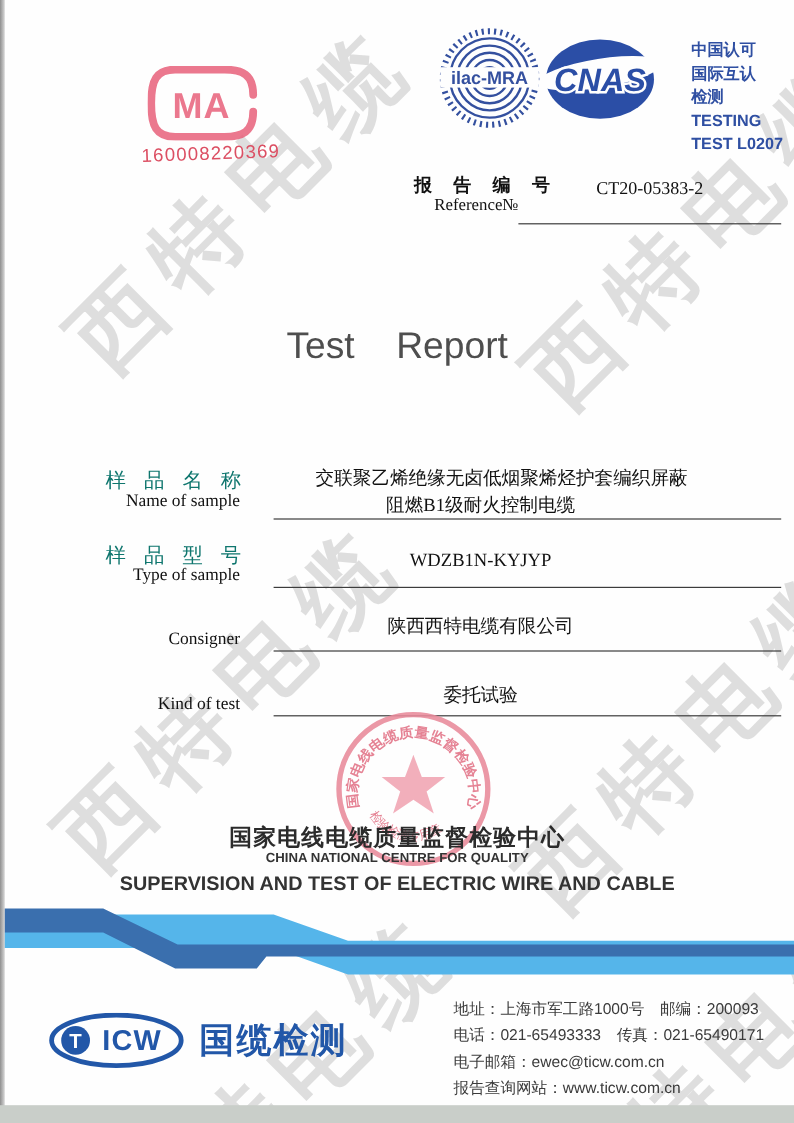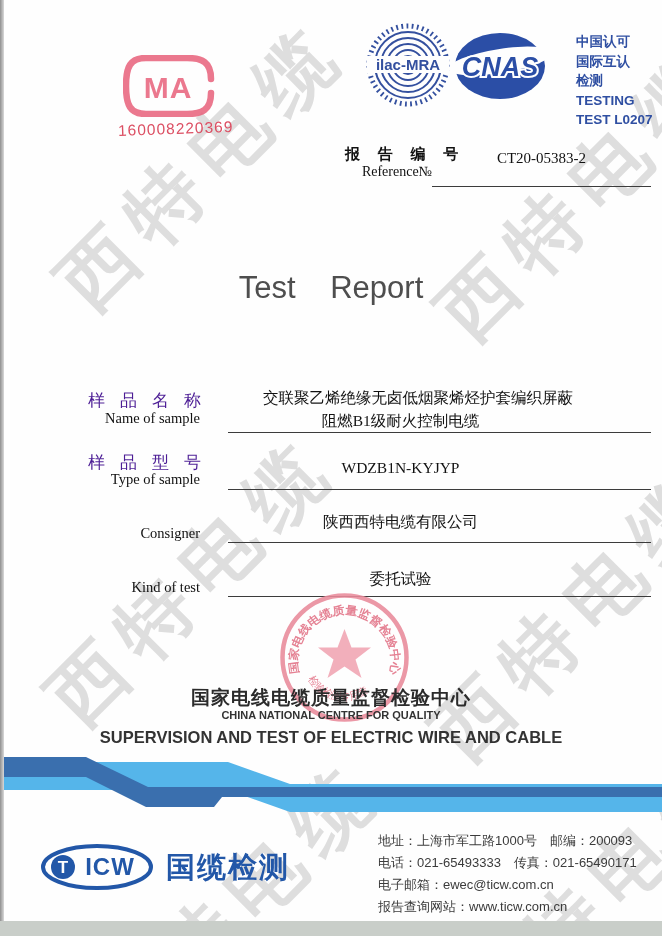--- a/index.html
+++ b/index.html
@@ -21,21 +21,21 @@
   #repno-cn{left:345px;top:145px;font-size:15px;font-weight:bold;letter-spacing:7px;color:#111;
       font-family:"Liberation Serif",serif;}
   #repno-en{left:340px;top:164px;width:92px;text-align:right;font-size:14px;color:#111;}
   #repno-value{left:432px;top:150px;width:219px;text-align:center;font-size:15px;color:#111;}
   .underline{height:1px;background:#3c3c3c;}
   
   #title-cn{left:0;top:208px;width:662px;text-align:center;font-size:46px;color:#3f3f3f;
       letter-spacing:40px;text-indent:40px;font-weight:500;}
   #title-en{left:0;top:270px;width:662px;text-align:center;font-size:31px;color:#4e4e4e;word-spacing:26px;}
   
-  .label-cn{position:absolute;left:88px;font-size:17px;color:#4c1d95;font-family:"Liberation Serif",serif;white-space:nowrap;}
+  .label-cn{position:absolute;left:88px;font-size:17px;color:#0f766e;font-family:"Liberation Serif",serif;white-space:nowrap;}
   .ls4{letter-spacing:15px;}
   .ls3{letter-spacing:30px;}
   .label-en{position:absolute;left:60px;width:140px;text-align:right;font-size:14.5px;color:#111;
       font-family:"Liberation Serif",serif;}
   .value{position:absolute;left:228px;width:423px;padding-right:78px;box-sizing:border-box;
       text-align:center;font-size:15.5px;color:#111;font-family:"Liberation Serif",serif;}
   
   #org-cn{left:0;top:685px;width:662px;text-align:center;font-size:19px;font-weight:bold;color:#2b2b2b;letter-spacing:1px;}
   #org-en1{left:0;top:709px;width:662px;text-align:center;font-size:11px;font-weight:bold;color:#333;}
   #org-en2{left:0;top:728px;width:662px;text-align:center;font-size:16.5px;font-weight:bold;color:#333;}

